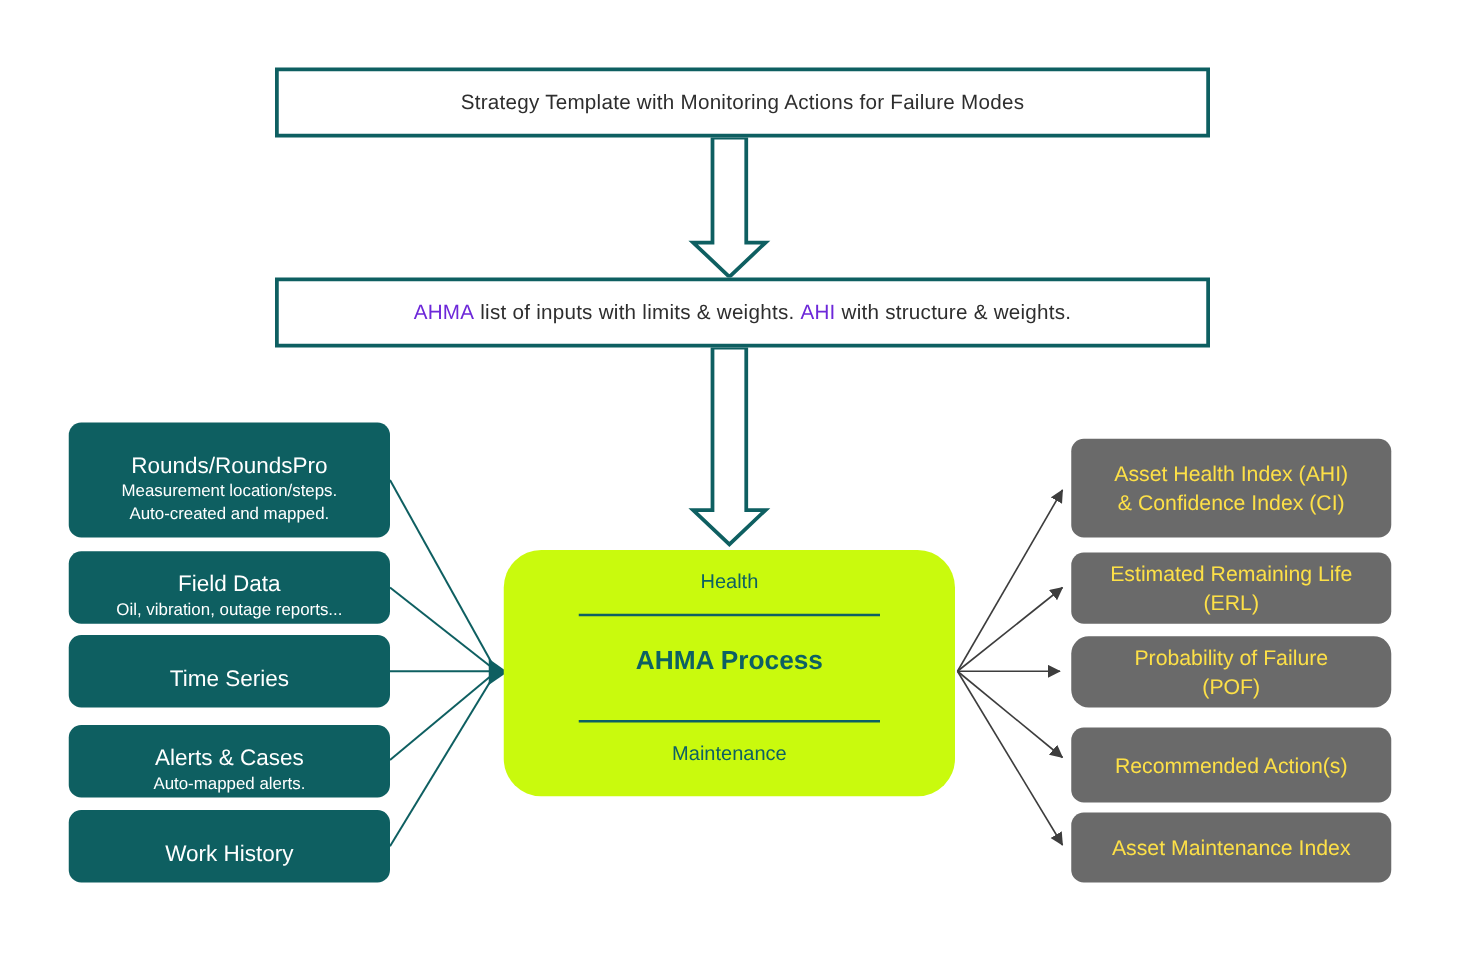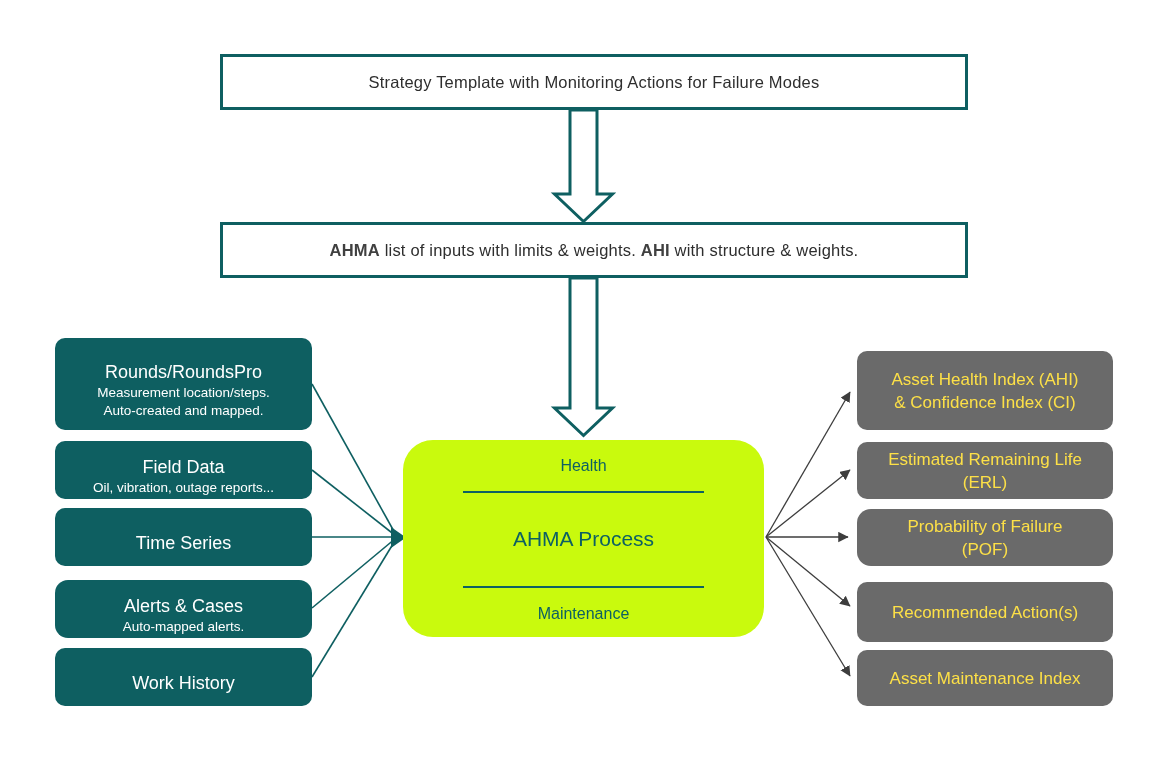--- a/index.html
+++ b/index.html
@@ -7,42 +7,42 @@
   .canvas{position:relative;width:1170px;height:768px;background:#ffffff;overflow:hidden;}
   svg.connectors{position:absolute;left:0;top:0;width:1170px;height:768px;}
 
   
   .banner{position:absolute;left:220px;width:748px;height:56px;box-sizing:border-box;
           border:3px solid #0e5f61;background:#ffffff;display:flex;align-items:center;
           justify-content:center;font-size:16.5px;color:#2e2e2e;letter-spacing:.2px;}
   .top-banner{top:54px;}
   .config-banner{top:222px;}
   .config-banner span{white-space:pre;}
-  .config-banner .b{font-weight:bold;color:#404040;}
+  .config-banner .b{font-weight:normal;color:#6d28d9;}
 
   
   .center-box{position:absolute;left:403px;top:440px;width:361px;height:197px;
               background:#c9fa0d;border-radius:30px;box-sizing:border-box;
               display:flex;flex-direction:column;align-items:center;color:#0d6063;}
   .cb-label{font-size:16px;line-height:28px;}
   .cb-top{margin-top:12px;}
   .cb-hr{width:241px;height:0;border-top:2px solid #0d6063;}
   .cb-hr1{margin-top:11px;}
   .cb-hr2{margin-top:32px;}
-  .cb-title{margin-top:31px;font-size:21px;font-weight:normal;line-height:30px;}
+  .cb-title{margin-top:21px;font-size:21px;font-weight:bold;line-height:30px;}
   .cb-bottom{margin-top:12px;}
 
   
   .lbox{position:absolute;left:55px;width:257px;background:#0e5f61;border-radius:10px;
         color:#ffffff;display:flex;flex-direction:column;align-items:center;
         justify-content:center;text-align:center;box-sizing:border-box;}
   .lb1{top:338px;height:92px;}
   .lb2{top:441px;height:58px;}
   .lb3{top:508px;height:58px;}
-  .lb4{top:580px;height:58px;border-radius:13px;}
+  .lb4{top:580px;height:58px;}
   .lb5{top:648px;height:58px;}
   .lt{font-size:18px;line-height:24px;margin-top:12px;}
   .ls{font-size:13.5px;line-height:18px;}
   .ls:empty{display:none;}
 
   
   .rbox{position:absolute;left:857px;width:256px;background:#6a6a6a;border-radius:10px;
         color:#fde047;display:flex;flex-direction:column;align-items:center;
         justify-content:center;text-align:center;font-size:17px;line-height:23px;
         box-sizing:border-box;}

